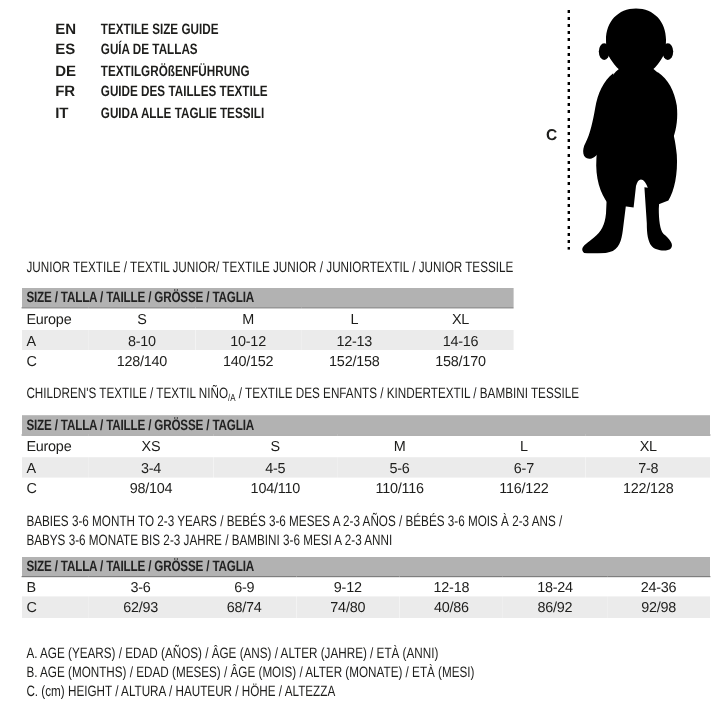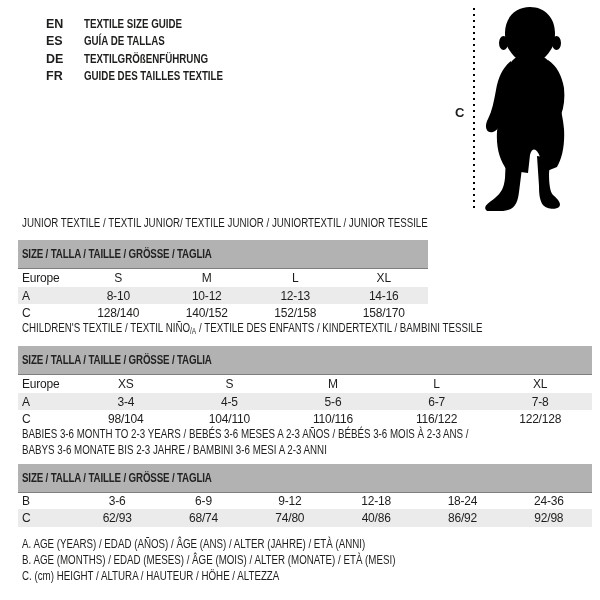--- a/index.html
+++ b/index.html
@@ -31,21 +31,21 @@
 
   
   .size-table { position:absolute; border-collapse:collapse; table-layout:fixed; }
   .size-table td {
     font-size:12px; text-align:center; vertical-align:middle;
     overflow:hidden; white-space:nowrap; letter-spacing:-0.2px;
   }
   .size-table td.lbl { text-align:left; padding-left:4px; }
   .size-table tr.band td {
     background:#b2b2b2; border-bottom:1px solid #7e7e7e; text-align:left;
-    font-weight:bold; font-size:12.5px; height:28px; padding-left:4px; color:#222;
+    font-weight:bold; font-size:12.5px; height:16px; padding-left:4px; color:#222;
   }
   .size-table tr.shade td { background:#ebebeb; }
   .size-table tr.r1 td { height:19px; }
   .size-table tr.r2 td { height:17px; }
   .size-table tr.r3 td { height:18px; }
 
   
   .legend { position:absolute; left:22px; top:537px; }
   .legend-line { height:16px; font-weight:normal; font-size:12.5px; }
 </style>
@@ -63,20 +63,24 @@
       <span class="lang-code">ES</span>
       <span class="lang-text cond">GUÍA DE TALLAS</span>
     </div>
     <div class="lang-row">
       <span class="lang-code">DE</span>
       <span class="lang-text cond">TEXTILGRÖßENFÜHRUNG</span>
     </div>
     <div class="lang-row">
       <span class="lang-code">FR</span>
       <span class="lang-text cond">GUIDE DES TAILLES TEXTILE</span>
+    </div>
+    <div class="lang-row">
+      <span class="lang-code">IT</span>
+      <span class="lang-text cond">GUIDA ALLE TAGLIE TESSILI</span>
     </div>
   </div>
 
   <span class="c-label">C</span>
   <div class="dotted-line"></div>
   <svg class="baby-svg" width="100" height="205" viewBox="0 0 100 205" fill="#000">
 
     <path d="M50,1 C65,1 75,12 75,27 C75,34 74,40 70,45 C65,53 58,57 50,57 C42,57 35,53 30,45 C26,40 25,34 25,27 C25,12 35,1 50,1 Z"></path>
     <ellipse cx="23.5" cy="37" rx="4.5" ry="7"></ellipse>
     <ellipse cx="76.5" cy="37" rx="4.5" ry="7"></ellipse>

